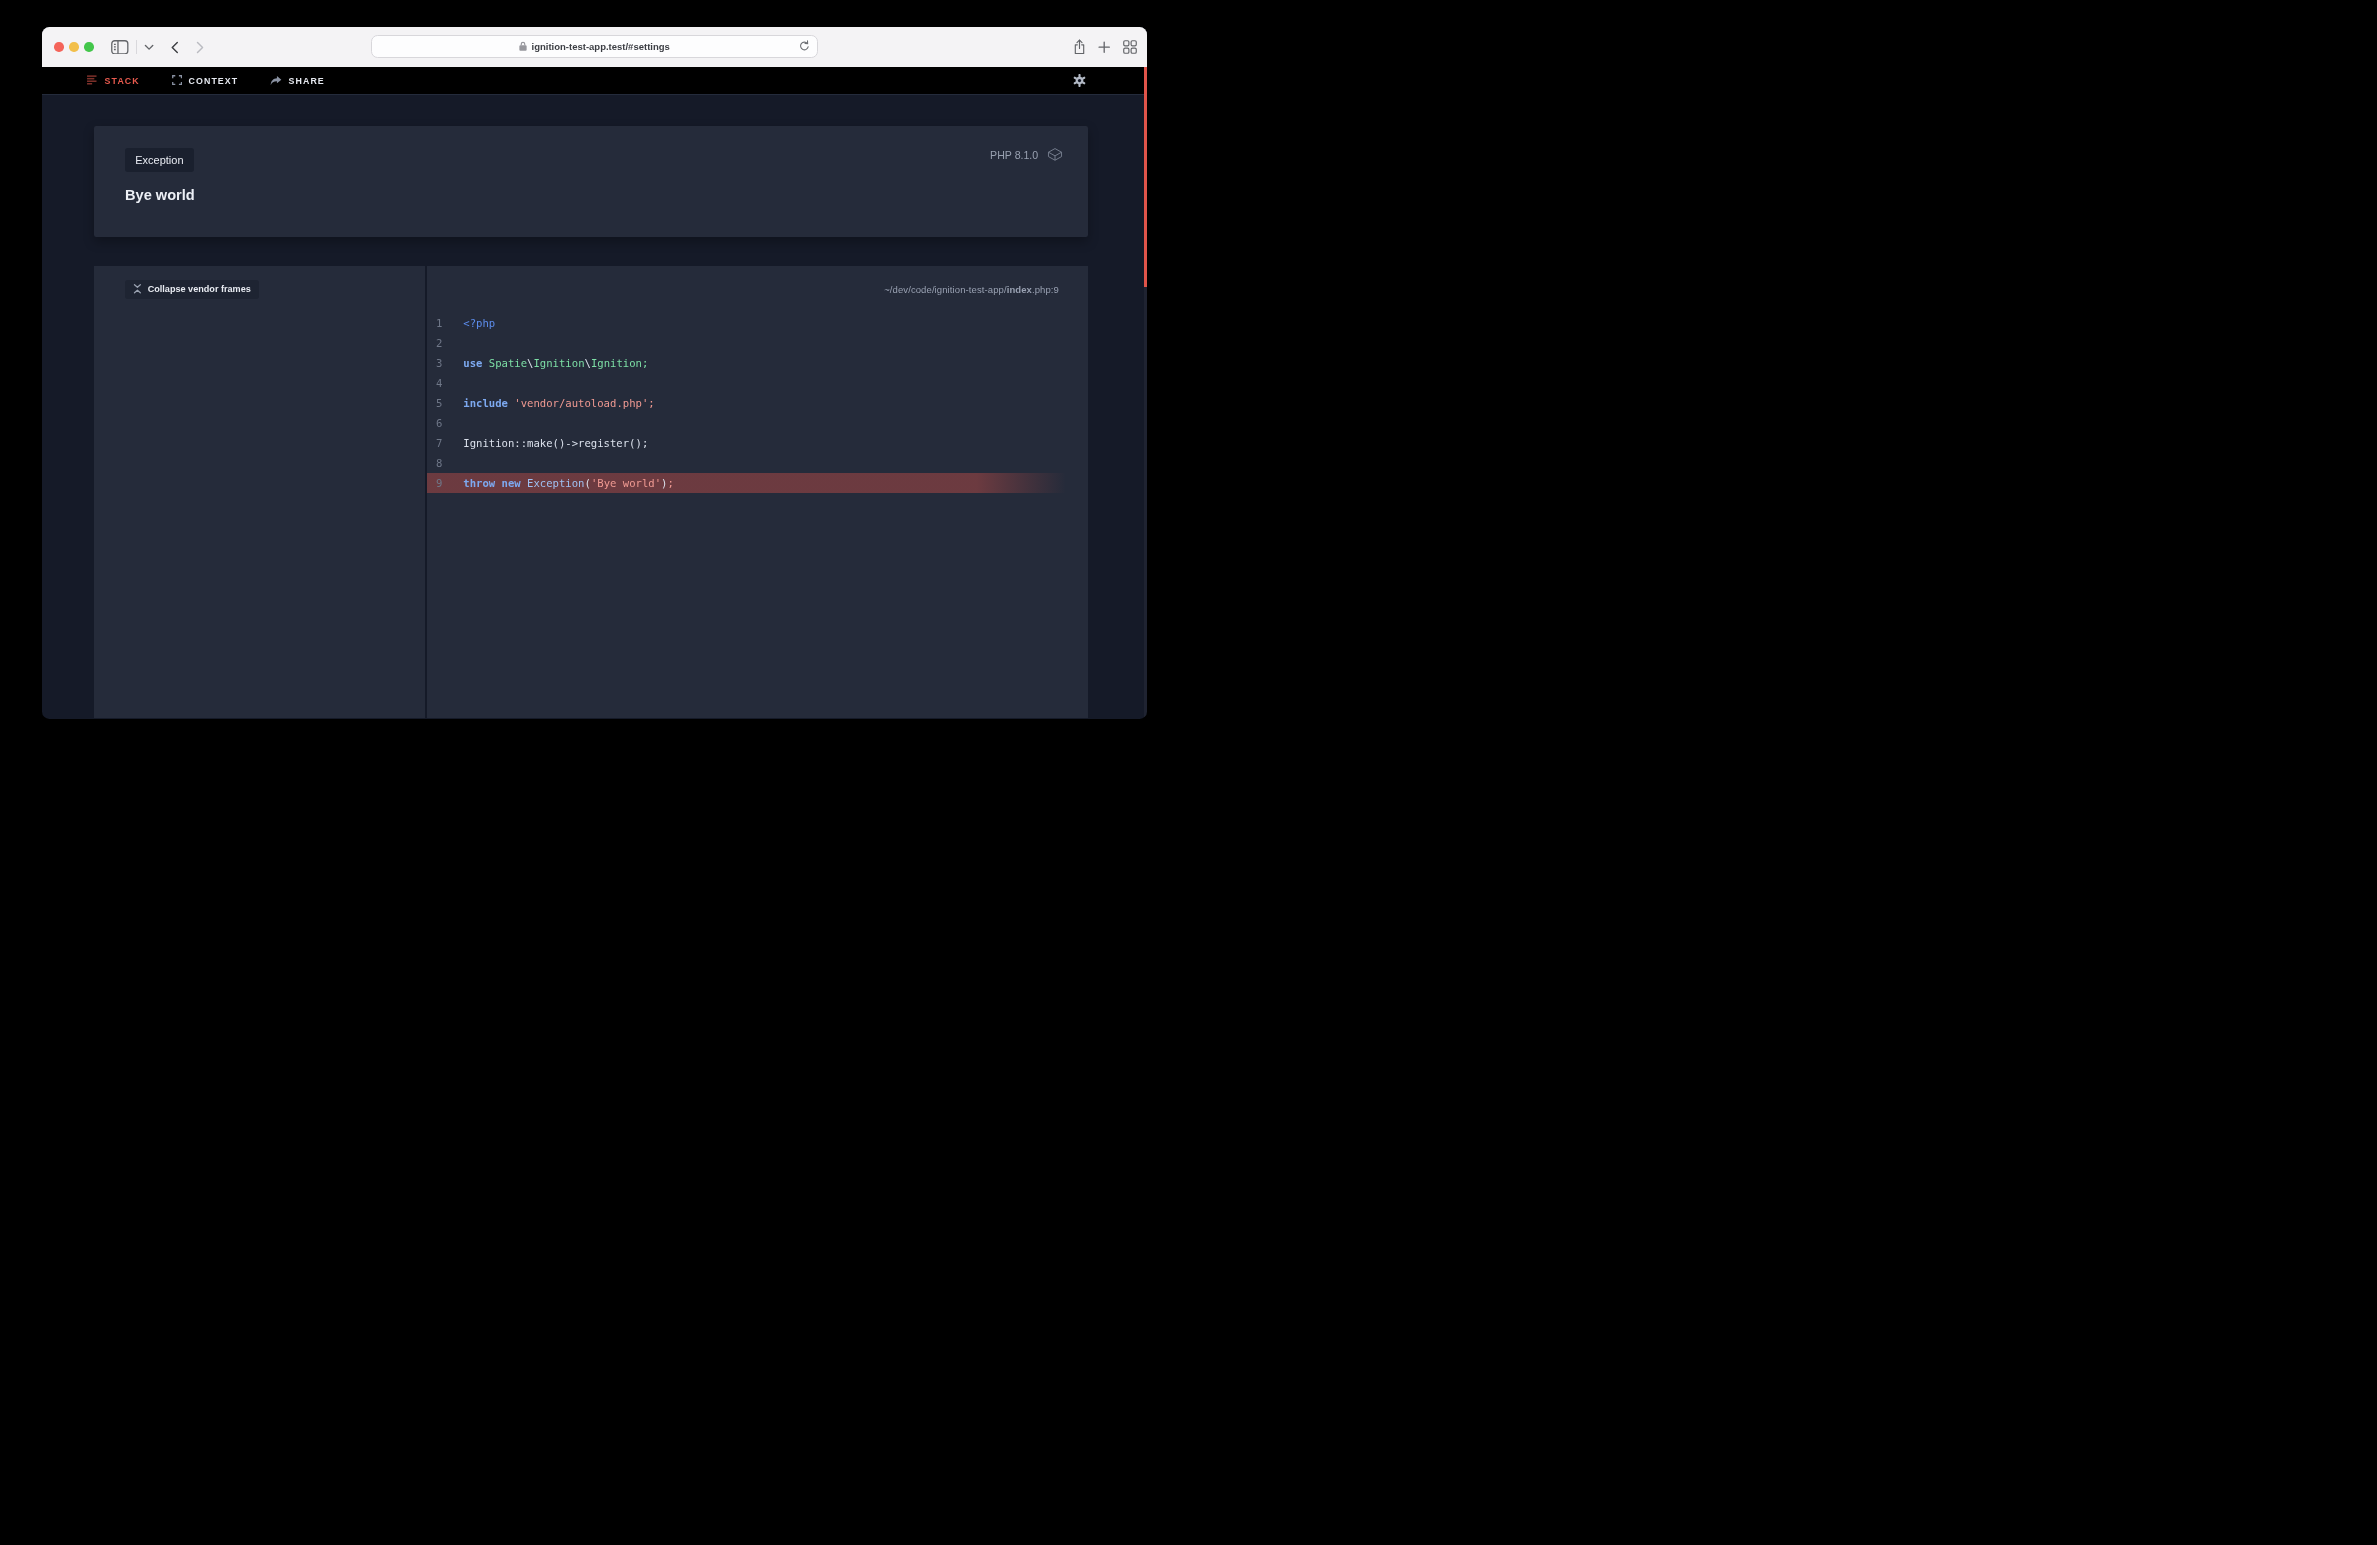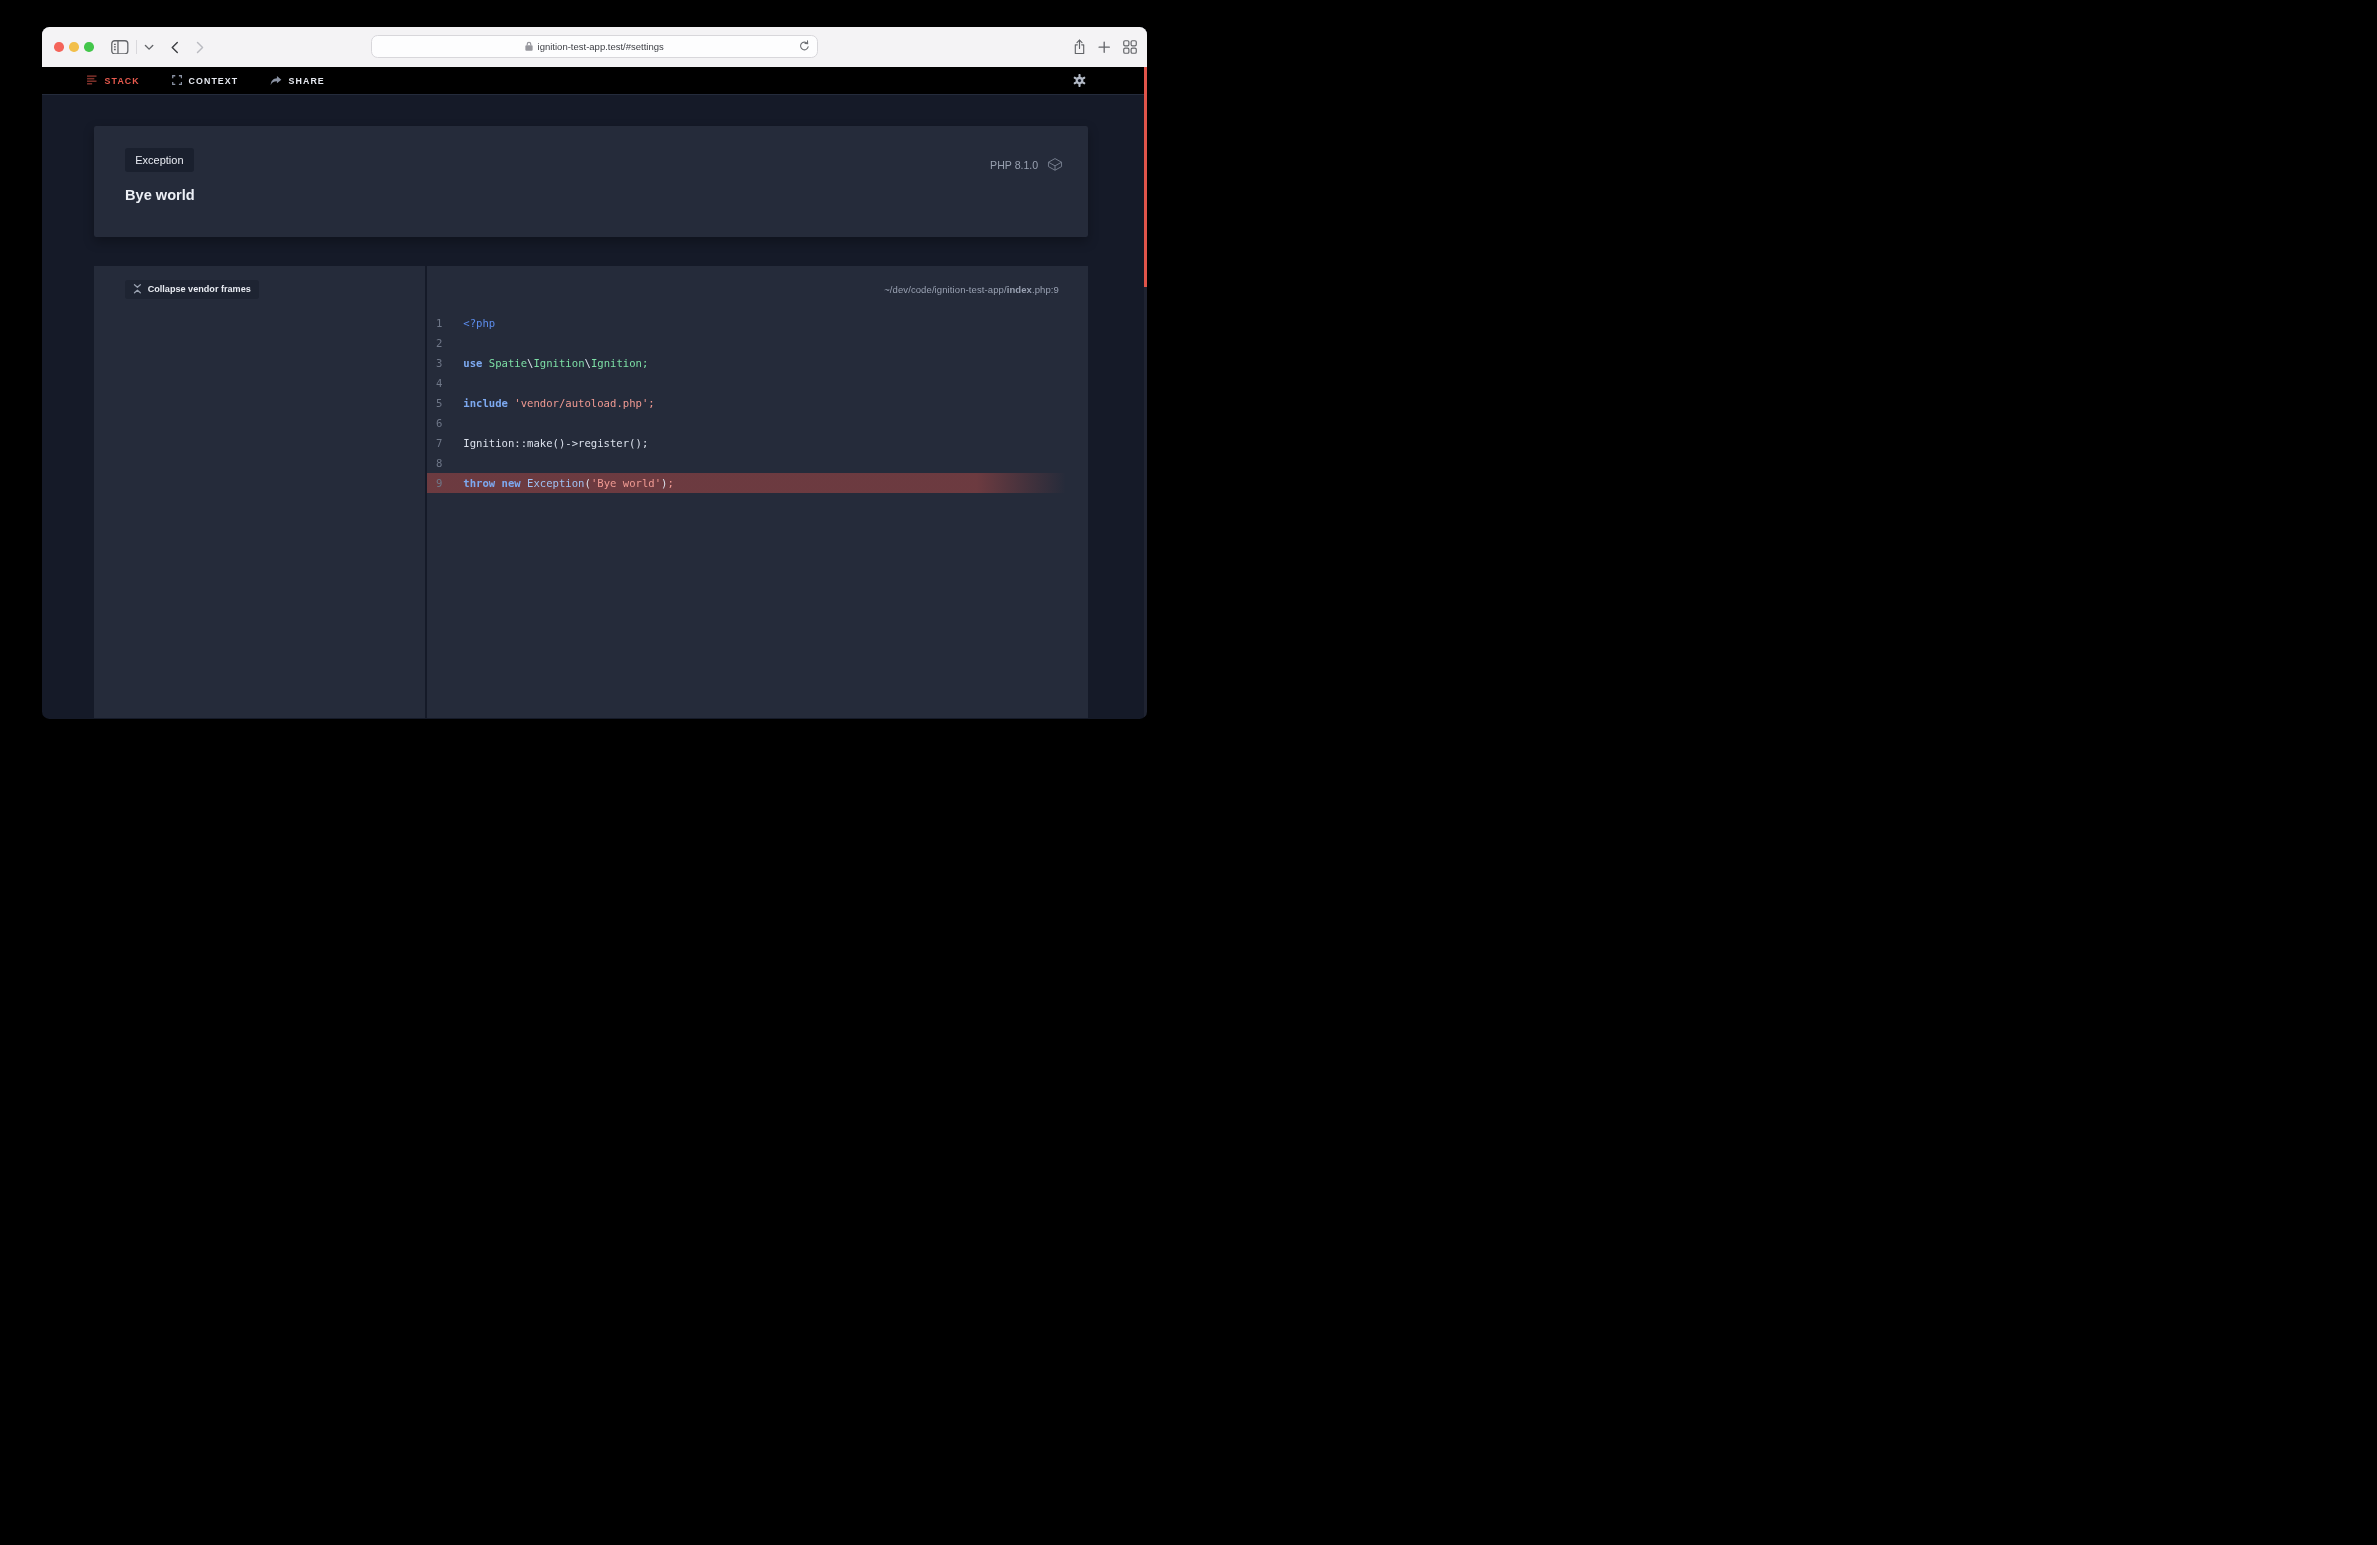--- a/index.html
+++ b/index.html
@@ -7,42 +7,42 @@
   .window{position:absolute;left:42px;top:27px;width:1105px;height:692px;border-radius:7.3px;
     overflow:hidden;background:#151a28;}
   
   .chrome{position:absolute;left:0;top:0;right:0;height:40px;background:#f4f3f5;display:flex;align-items:center;}
   .traffic{display:flex;gap:5.5px;margin-left:12.4px;}
   .tl{width:9.5px;height:9.5px;border-radius:50%;}
   .chrome svg{flex:none;}
   .cbtn{display:flex;align-items:center;justify-content:center;cursor:default;}
   .vdiv{width:0.7px;height:14.6px;background:#d9d8dc;margin:0 6.6px 0 7.3px;}
   .urlbar{position:absolute;left:329px;top:8px;width:447px;height:23px;background:#fdfdfe;
-    border:0.7px solid #d8d7db;border-radius:6.6px;display:flex;align-items:center;justify-content:center;box-sizing:border-box;}
+    border:0.7px solid #d8d7db;border-radius:6.6px;display:flex;align-items:center;justify-content:center;box-sizing:border-box;font-weight:bold;}
   .urltxt{font-size:9.5px;color:#3c3e44;margin-left:4.4px;}
   .reload{position:absolute;right:6.6px;top:4.4px;}
   .rightbtns{position:absolute;right:10.2px;top:0;height:40px;display:flex;align-items:center;gap:12.4px;}
   
   .navbar{position:absolute;left:0;top:40px;right:0;height:28px;background:#000000;
     border-bottom:1.1px solid #242b3b;display:flex;align-items:center;padding-left:45px;box-sizing:border-box;gap:32px;}
   .nav-item{display:flex;align-items:center;gap:6.6px;cursor:pointer;}
   .nav-item .lbl{font-size:8.8px;font-weight:700;letter-spacing:1.1px;color:#e7eaf1;}
   .nav-item.active .lbl{color:#e85a4e;}
   .gear{position:absolute;right:61px;top:7.3px;cursor:pointer;}
   
   .scroll-track{position:absolute;right:0;top:40px;bottom:0;width:2.9px;background:rgba(255,255,255,.045);}
   .scroll-thumb{position:absolute;top:0;left:0;width:2.9px;height:220px;background:#e0544a;}
   
   .page{position:absolute;left:0;right:0;top:67px;bottom:0;padding:0 59px 0 52px;}
   .card{position:relative;margin-top:31.5px;height:111px;background:#252b3a;border-radius:2.2px;
     box-shadow:0 4.4px 10.2px rgba(0,0,0,.28);padding-left:31px;box-sizing:border-box;}
   .badge{display:inline-block;margin-top:22px;height:24px;line-height:24px;padding:0 10.2px;
     background:#1a202e;border-radius:2.9px;font-size:11px;color:#e9ecf3;}
   .title{margin-top:15.4px;font-size:14.6px;font-weight:700;color:#edf0f6;}
-  .phpver{position:absolute;right:25px;top:31px;display:flex;align-items:center;gap:8.8px;}
+  .phpver{position:absolute;right:25px;top:21px;display:flex;align-items:center;gap:8.8px;}
   .phpver .v{font-size:10.6px;color:#99a1b1;}
   
   .panels{display:flex;gap:1.5px;height:452px;margin-top:29px;}
   .stack-panel{width:331px;background:#252b3a;flex:none;}
   .collapse-btn{display:inline-flex;align-items:center;gap:5.9px;margin:14px 0 0 31px;height:19px;
     padding:0 8px;background:#1e2432;border:none;border-radius:2.9px;cursor:pointer;
     font-family:"Liberation Sans",sans-serif;font-size:9.1px;font-weight:700;color:#e9ecf2;}
   .frames{margin-top:14px;}
   .frame{padding:0 22px 0 31px;display:flex;flex-direction:column;justify-content:center;cursor:pointer;}
   .frame .f-path{font-size:9.5px;letter-spacing:0.1px;line-height:14.6px;}

